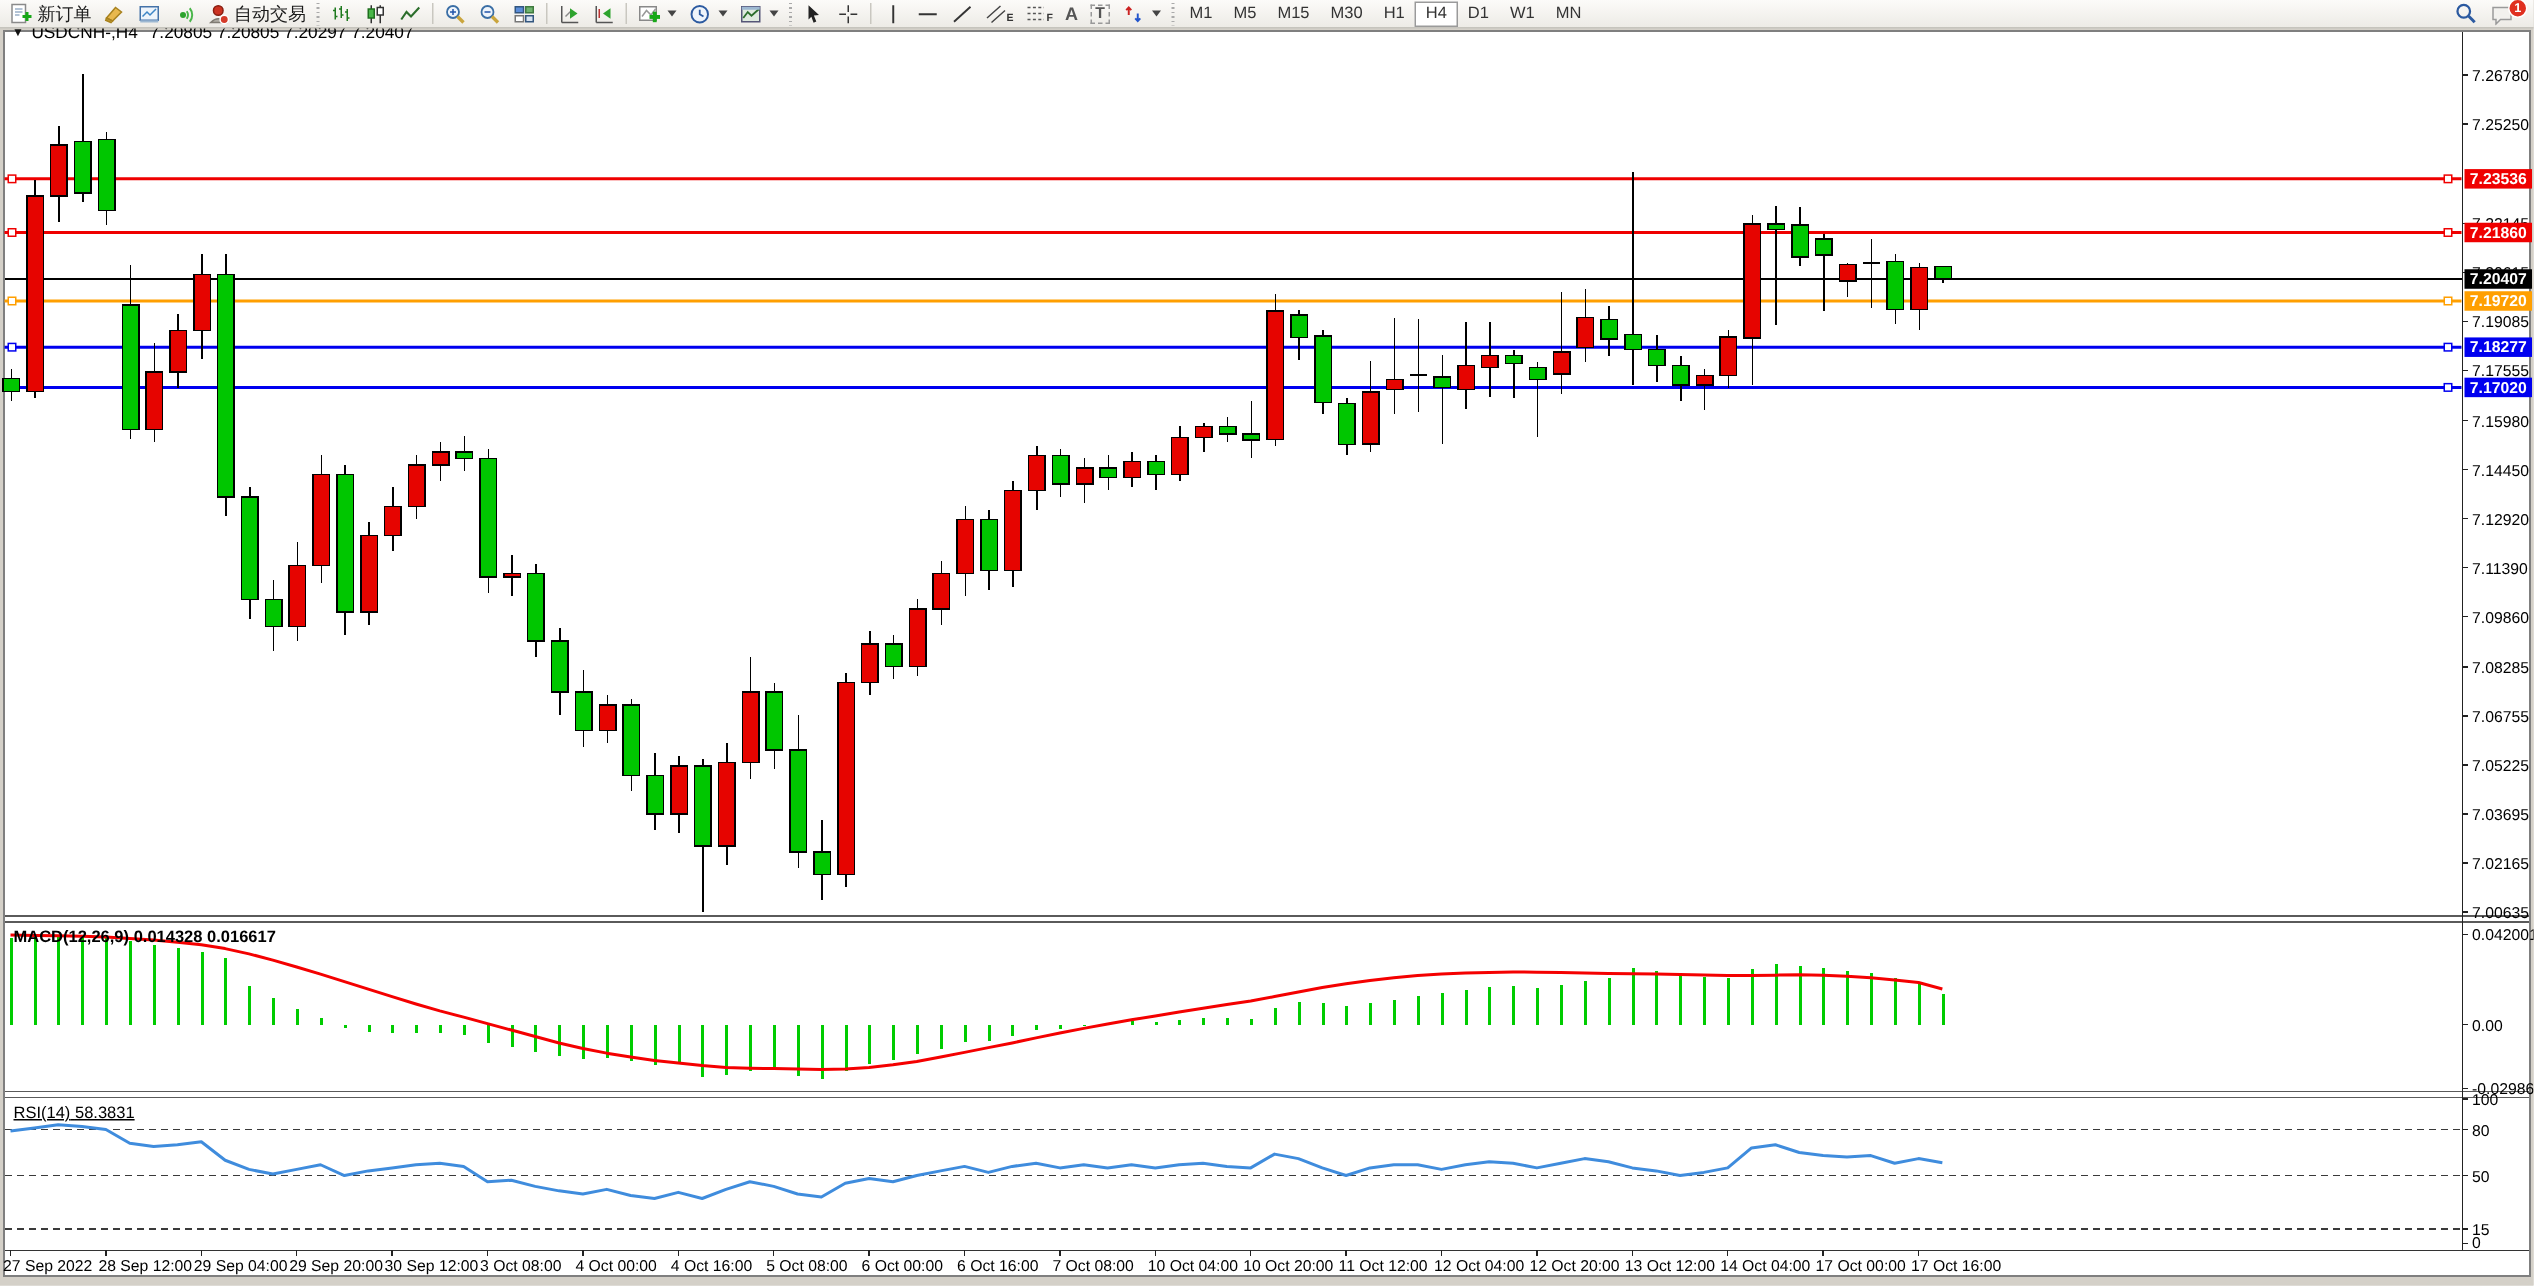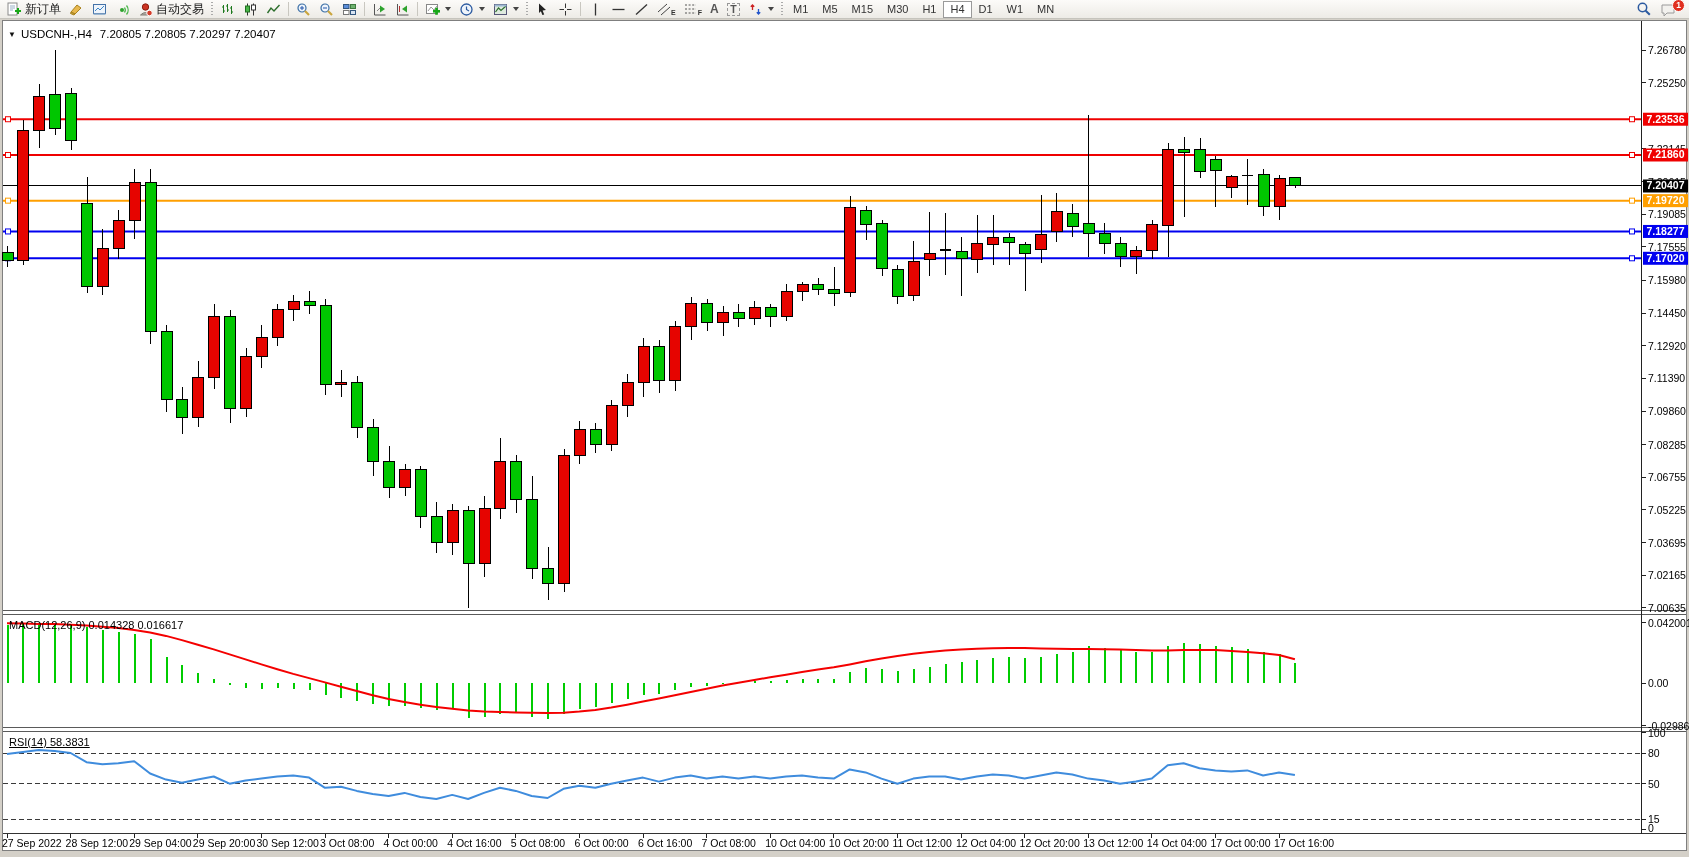--- a/index.html
+++ b/index.html
@@ -18,24 +18,24 @@
   .caret{width:0;height:0;border-left:3.5px solid transparent;border-right:3.5px solid transparent;
     border-top:4px solid #444;margin-left:2px;}
   .flex1{flex:1;}
   .sub{font-size:7px;font-weight:bold;color:#333;align-self:flex-end;margin-left:-3px;line-height:8px;}
   .badge{position:absolute;top:-3px;right:-5px;background:#e03020;color:#fff;border-radius:8px;
     min-width:11px;height:11px;font-size:8.5px;font-weight:bold;text-align:center;line-height:11px;
     border:1px solid #fff;}
   #notif{position:relative;}
   #cv{position:absolute;top:0;left:0;z-index:1;}
   .overlay{position:absolute;z-index:3;color:#000;white-space:nowrap;}
-  #chart-title{top:28px;left:8px;font-size:11.5px;}
+  #chart-title{top:16px;left:8px;font-size:11.5px;}
   #chart-title .tri{font-size:8px;vertical-align:1px;margin-right:5px;color:#111;}
   #chart-title #quote{margin-left:8px;}
-  #macd-label{top:619px;left:9px;font-size:11px;}
+  #macd-label{top:619px;left:9px;font-size:11px;font-weight:bold;}
   #rsi-label{top:736px;left:9px;font-size:11px;text-decoration:underline;}
   svg text{font-family:"Liberation Sans",sans-serif;}
 </style>
 </head>
 <body>
 
 <div id="toolbar">
   <button class="tb">
     <svg class="i" width="16" height="15" viewBox="0 0 16 15">
         <rect x="2" y="1" width="9" height="12" fill="#fff" stroke="#8a8a8a"></rect>

